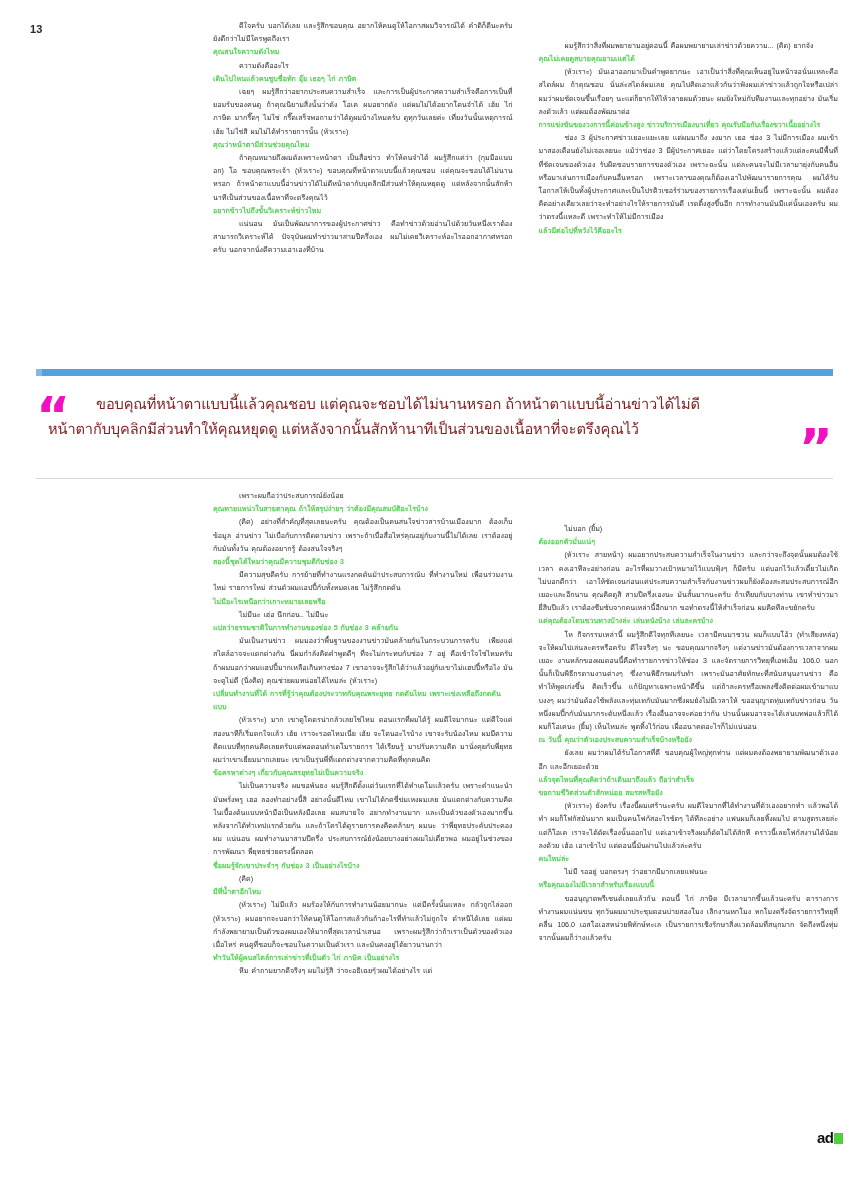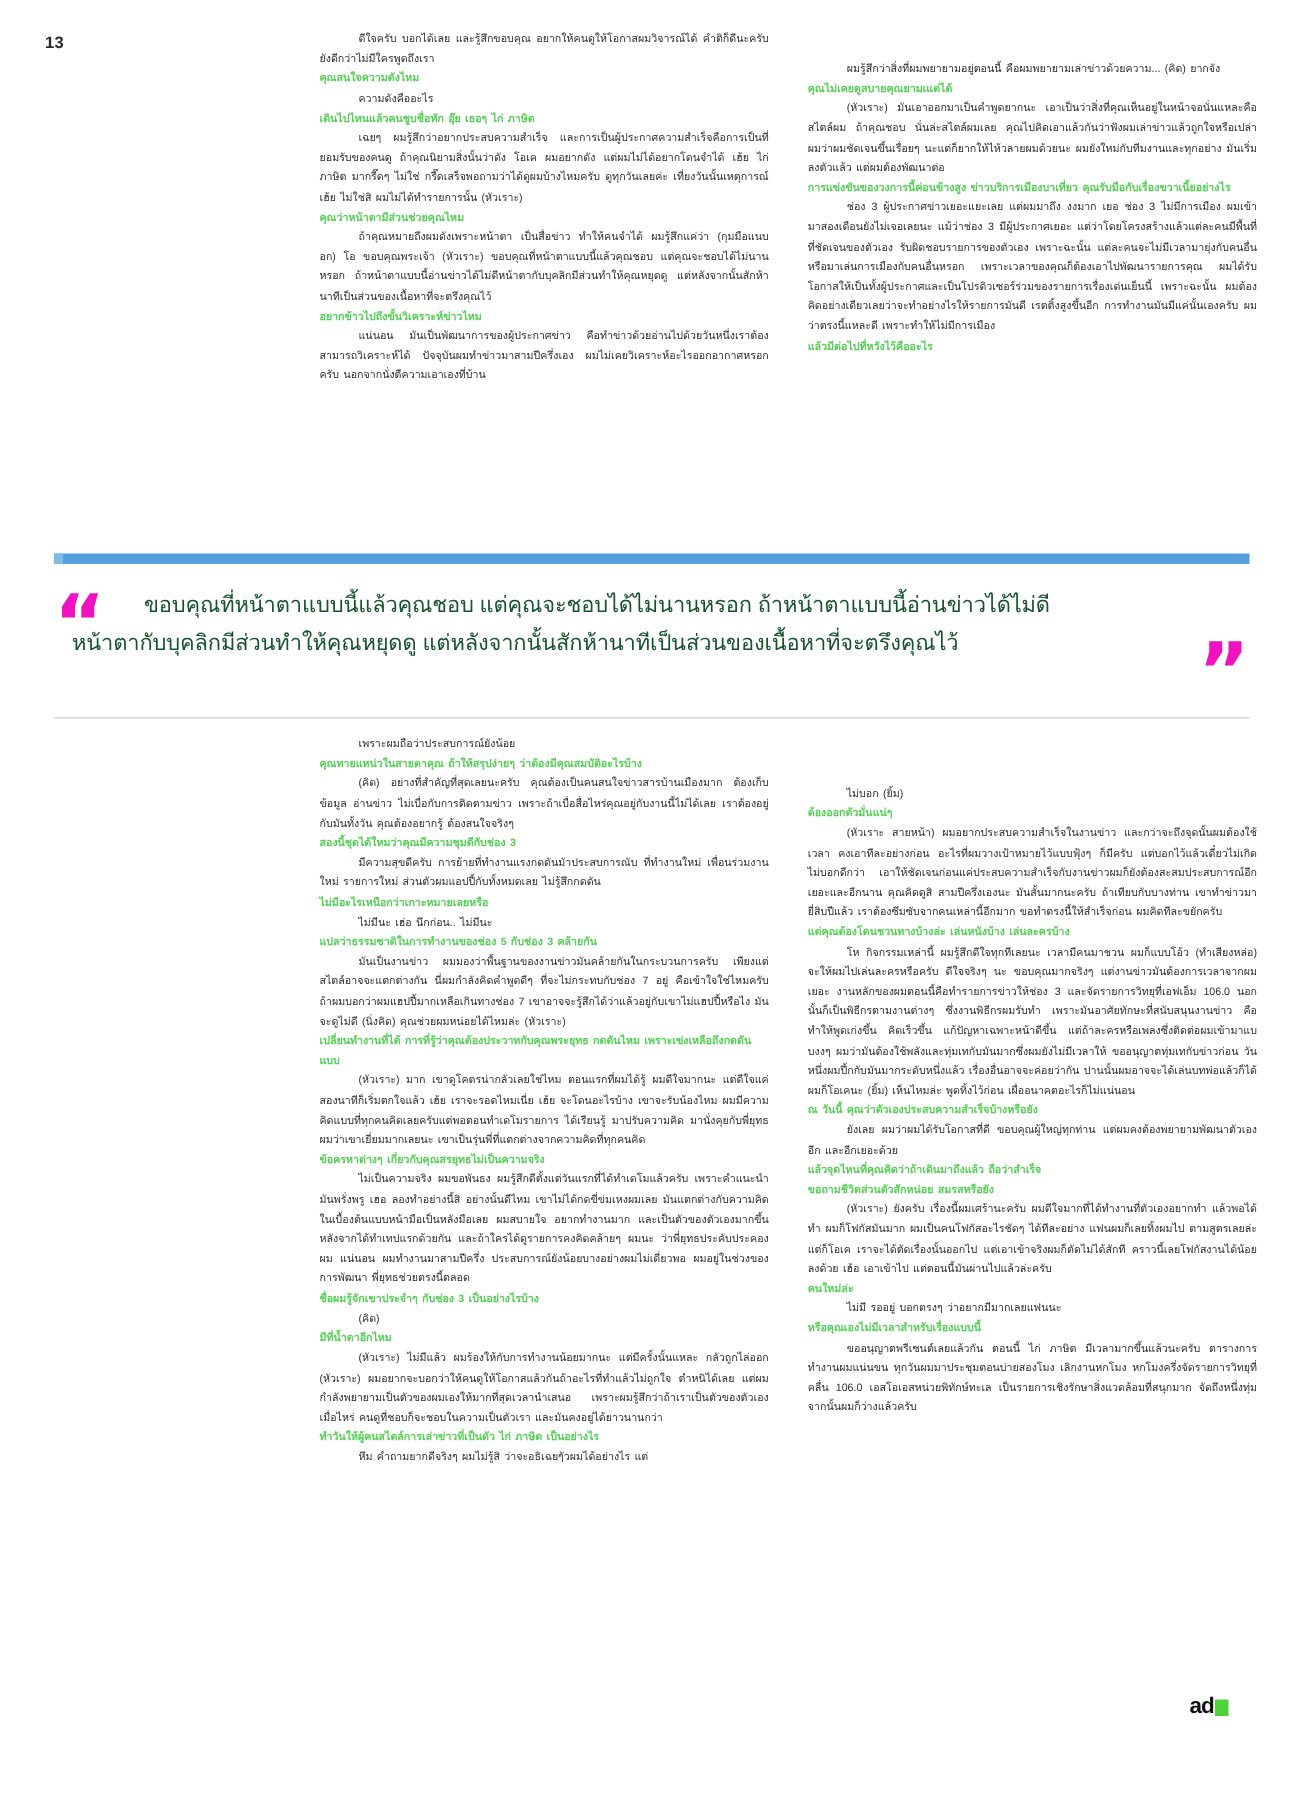--- a/index.html
+++ b/index.html
@@ -126,40 +126,40 @@
     top: 34px;
     font-size: 52px;
   }
   .pq-text {
     position: absolute;
     left: 60px;
     top: 4px;
     width: 737px;
     font-size: 14.6px;
     line-height: 25px;
-    color: #14532d;
+    color: #7f1d1d;
     letter-spacing: -0.1px;
   }
   .pq-line1 { display:block; padding-left: 0px; }
   .pq-line2 { display:block; margin-left: -48px; }
 
   
   .hairline {
     position: absolute;
     left: 36px;
     top: 478px;
     width: 797px;
     height: 1px;
     background: #d8d8d8;
   }
 
   
   .adlogo {
     position: absolute;
-    left: 793px;
+    left: 817px;
     top: 1131px;
     display: flex;
     align-items: center;
     height: 14px;
   }
   .adlogo .adtext {
     font-size: 15px;
     font-weight: bold;
     color: #111111;
     letter-spacing: -0.6px;

